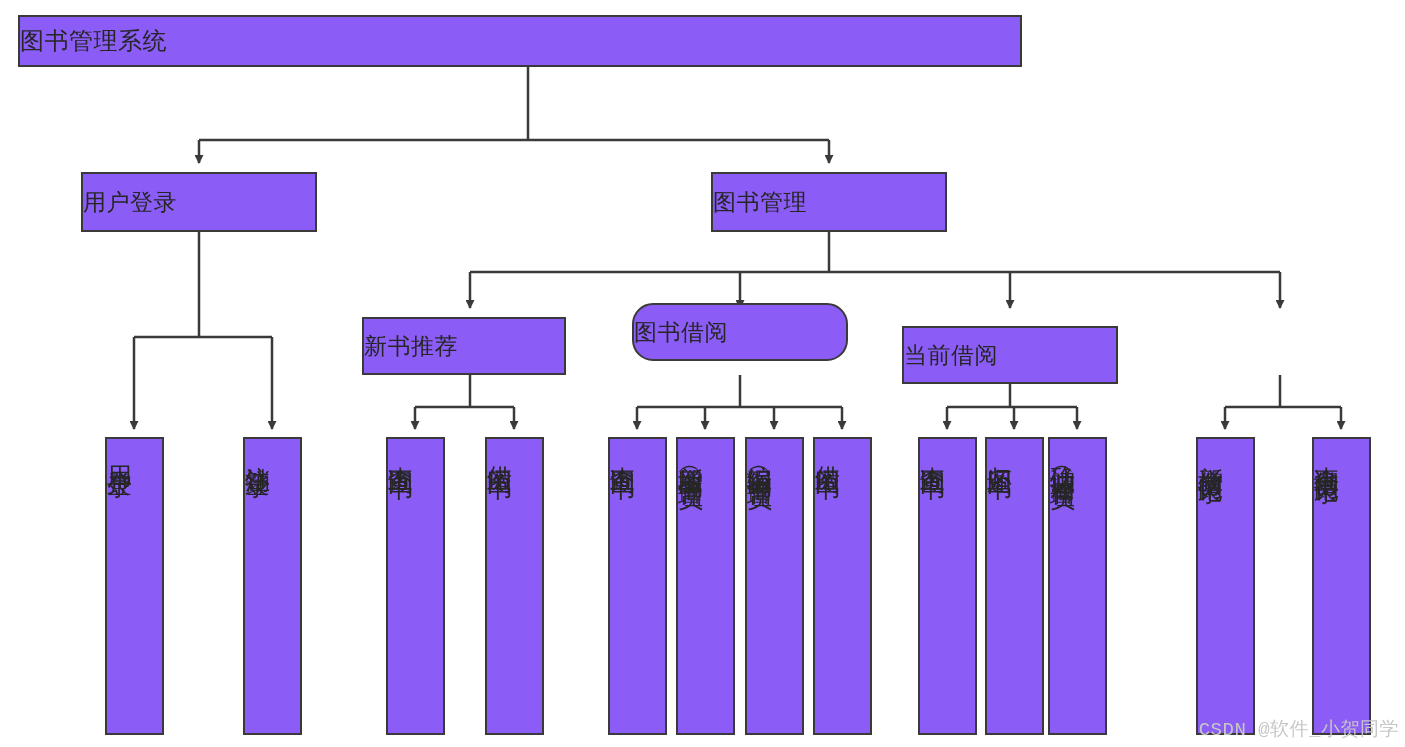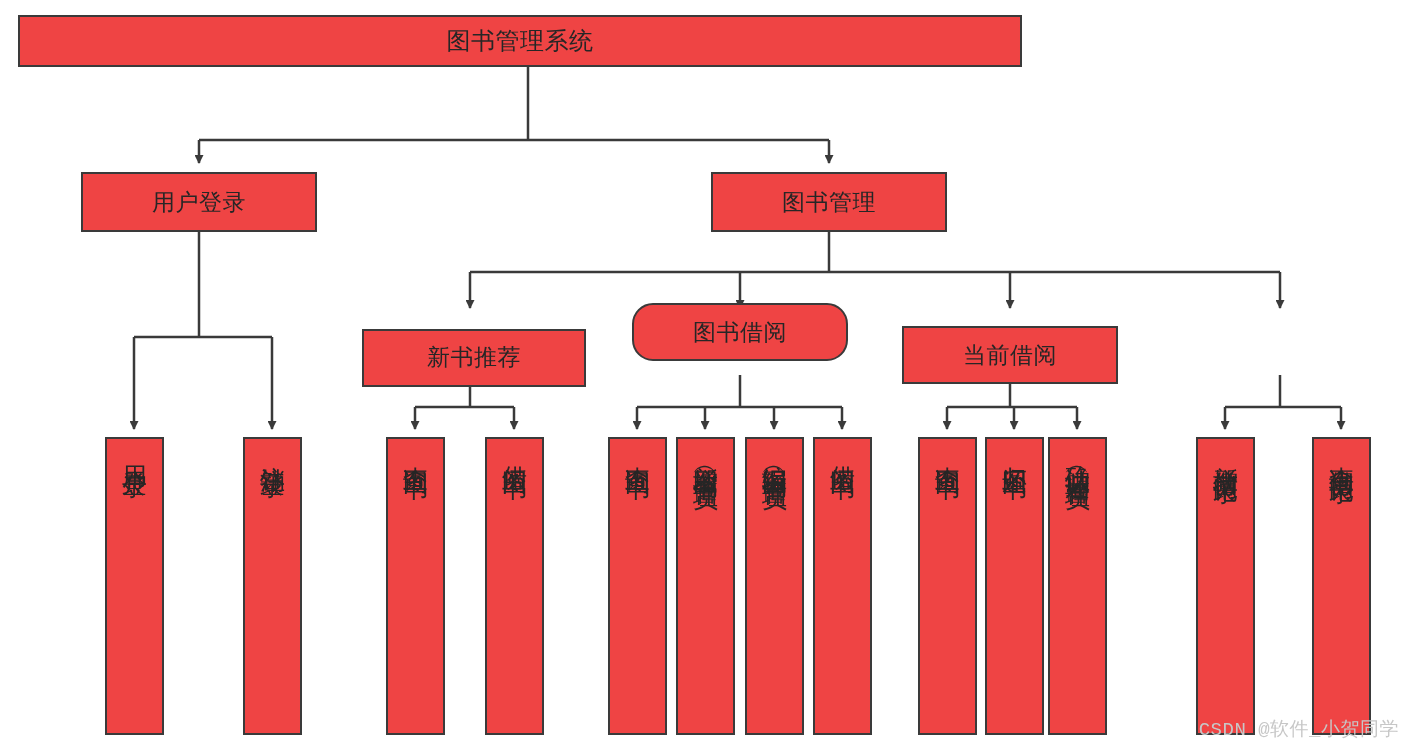--- a/index.html
+++ b/index.html
@@ -21,24 +21,24 @@
     position: absolute;
     left: 0;
     top: 0;
     width: 1405px;
     height: 747px;
   }
   .node-box {
     position: absolute;
     box-sizing: border-box;
     border: 2.5px solid #3a3a3a;
-    background: #ef4444;
+    background: #8b5cf6;
     display: flex;
     align-items: center;
-    justify-content: center;
+    justify-content: flex-start;
     color: #262626;
     z-index: 2;
   }
   .node-label {
     display: block;
     text-align: center;
     line-height: 1.15;
     letter-spacing: 0.5px;
   }
   
@@ -132,21 +132,21 @@
     <span class="node-label">图书管理系统</span>
   </div>
 
   <div class="node-box node-h" style="left:81px; top:172px; width:236px; height:60px;">
     <span class="node-label">用户登录</span>
   </div>
   <div class="node-box node-h" style="left:711px; top:172px; width:236px; height:60px;">
     <span class="node-label">图书管理</span>
   </div>
 
-  <div class="node-box node-h" style="left:362px; top:329px; width:224px; height:58px;font-family:Liberation Serif, serif;">
+  <div class="node-box node-h" style="left:362px; top:317px; width:204px; height:58px;">
     <span class="node-label">新书推荐</span>
   </div>
   <div class="node-box node-h" style="left:632px; top:303px; width:216px; height:58px;border-radius:21px;">
     <span class="node-label">图书借阅</span>
   </div>
   <div class="node-box node-h" style="left:902px; top:326px; width:216px; height:58px;">
     <span class="node-label">当前借阅</span>
   </div>
 
   <div class="node-box node-v" style="left:105px; top:437px; width:59px; height:298px;">

